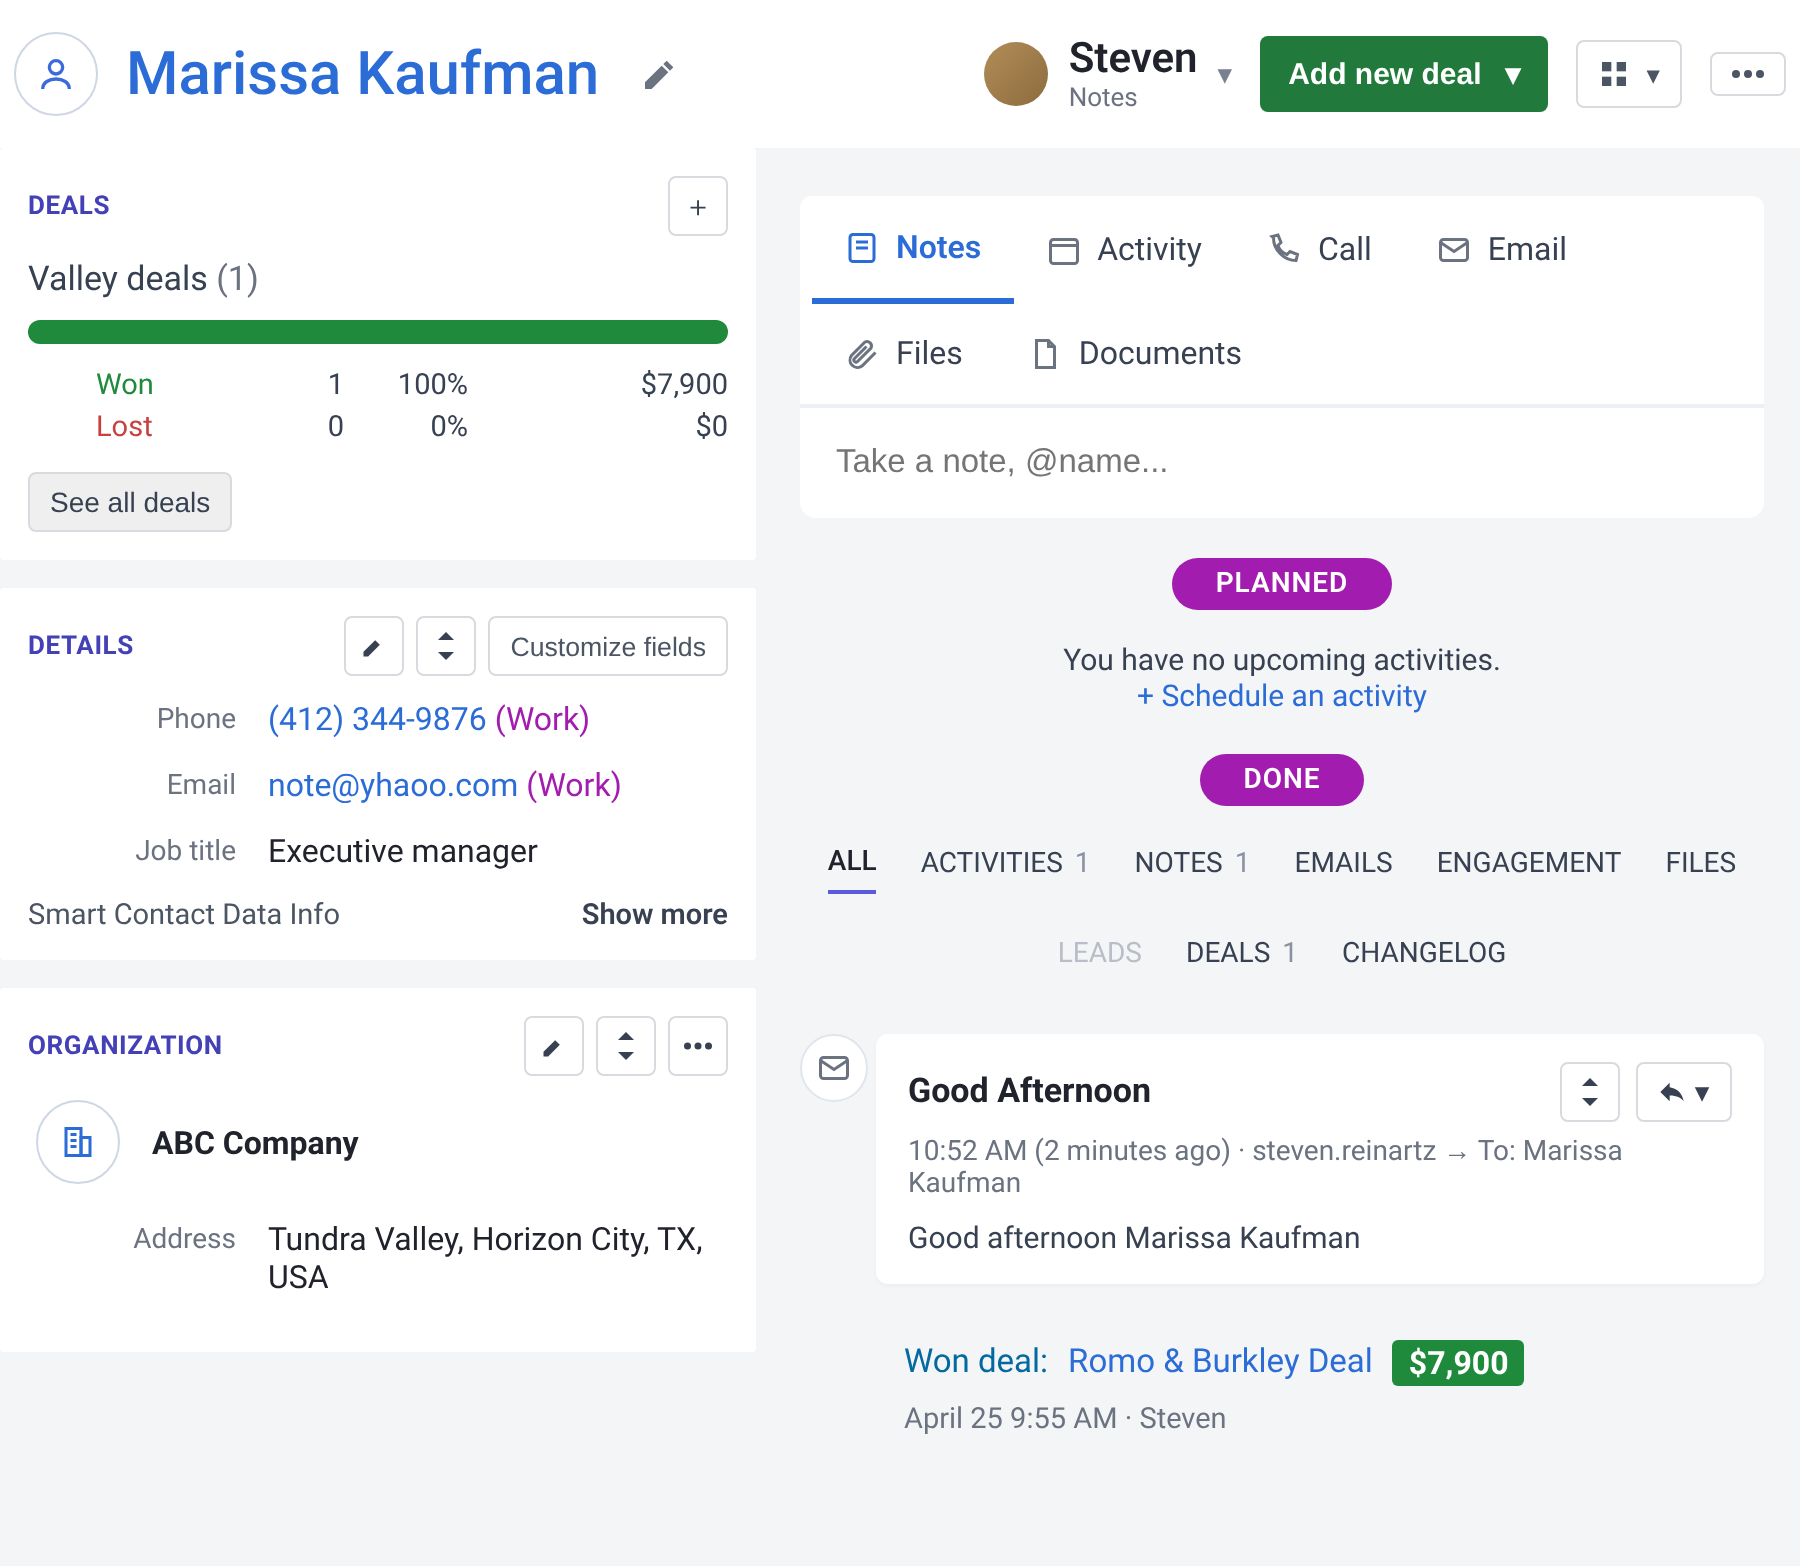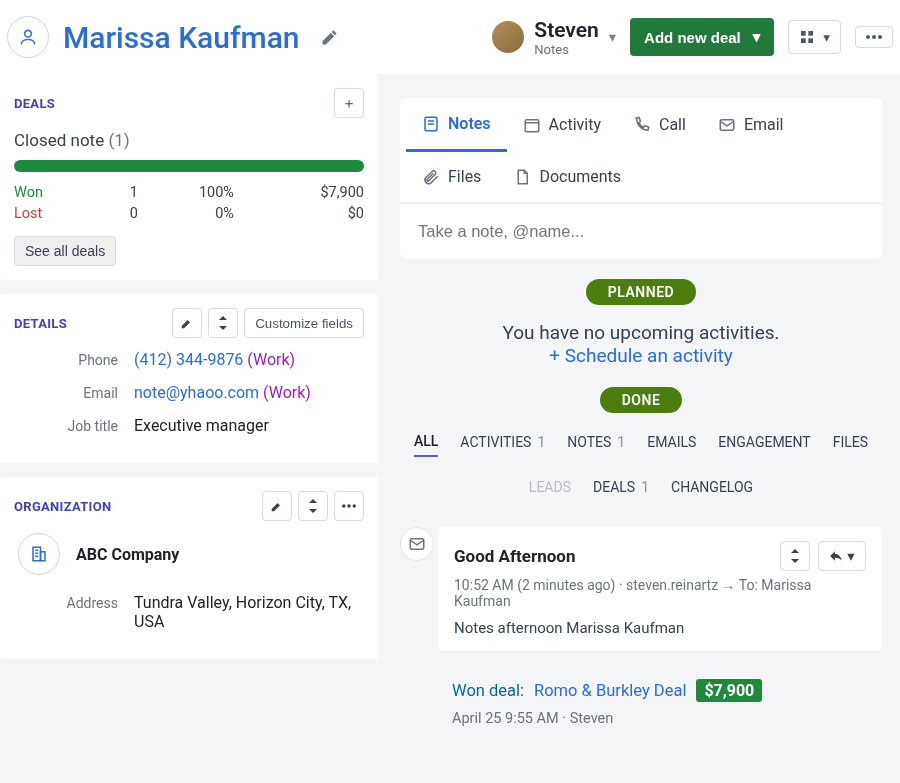--- a/index.html
+++ b/index.html
@@ -82,21 +82,21 @@
     background:#fff;border:1px solid #d7dbe0;border-radius:4px;
     width:30px;height:30px;display:flex;align-items:center;justify-content:center;
     color:#374151;cursor:pointer;
   }
   .closed-line { font-size:17px;color:#374151;margin-bottom:10px;}
   .closed-line .count { color:#6b7280;}
   .bar {
     height:12px;background:#1f8a3b;border-radius:6px;margin-bottom:12px;
   }
   .stats-row {
-    display:flex;font-size:14.5px;color:#374151;margin-bottom:4px;
+    display:flex;font-size:14.5px;color:#374151;margin-bottom:4px;margin-left:34px;
   }
   .stats-row .lbl{width:62px;}
   .stats-row.won .lbl{color:#1f8a3b;}
   .stats-row.lost .lbl{color:#c94040;}
   .stats-row .c1{width:62px;text-align:right;}
   .stats-row .c2{flex:1;text-align:right;padding-right:40px;}
   .stats-row .c3{width:90px;text-align:right;}
   .see-all {
     display:inline-block;border:1px solid #d7dbe0;border-radius:4px;
     padding:6px 10px;font-size:14px;color:#374151;cursor:pointer;margin-top:10px;
@@ -138,27 +138,27 @@
   .tab .ic{color:#6b7280;}
   .tab.active .ic{color:#2b6cd6;}
   .note-input{
     background:#fff;padding:18px 18px;border-radius:0 0 8px 8px;
     border-top:1px solid #eceff3;
   }
   .note-input input{
     border:none;font-size:16.5px;color:#6b7280;width:100%;outline:none;
   }
   .pill{
-    background:#4d7c0f;color:#fff;border-radius:16px;
+    background:#a21caf;color:#fff;border-radius:16px;
     padding:5px 22px;font-size:14px;font-weight:600;letter-spacing:.5px;
     display:inline-block;
   }
   .center{display:flex;justify-content:center;margin-top:20px;}
   .planned-msg{
-    text-align:center;margin-top:16px;font-size:19px;color:#374151;
+    text-align:center;margin-top:16px;font-size:15px;color:#374151;
   }
   .schedule-link{color:#2b6cd6;cursor:pointer;}
   .filters{
     display:flex;flex-wrap:wrap;justify-content:center;gap:22px;
     margin-top:20px;font-size:14px;color:#374151;
   }
   .filter{cursor:pointer;display:flex;align-items:center;gap:6px;padding-bottom:6px;}
   .filter.active{color:#21232c;border-bottom:2px solid #5b5be0;font-weight:500;}
   .filter .cnt{color:#8a90a0;}
   .timeline{
@@ -237,21 +237,21 @@
 
 <div class="main">
   <div class="left-col">
 
     <div class="card">
       <div class="card-head">
         <div class="card-title">DEALS</div>
         <div class="icon-btn">＋</div>
       </div>
       <div class="closed-line">
-        <span>Closed note</span>
+        <span>Valley deals</span>
         <span class="count">(1)</span>
       </div>
       <div class="bar"></div>
       <div class="stats-row won">
         <span class="lbl">Won</span>
         <span class="c1">1</span>
         <span class="c2">100%</span>
         <span class="c3">$7,900</span>
       </div>
       <div class="stats-row lost">
@@ -290,20 +290,24 @@
       <div class="details-row">
         <div class="dlbl">Email</div>
         <div class="dval">
           <span class="link">note@yhaoo.com</span>
           <span class="muted">(Work)</span>
         </div>
       </div>
       <div class="details-row">
         <div class="dlbl">Job title</div>
         <div class="dval">Executive manager</div>
+      </div>
+      <div class="smart-row">
+        <span>Smart Contact Data Info</span>
+        <span class="show-more">Show more</span>
       </div>
     </div>
 
     <div class="card">
       <div class="card-head">
         <div class="card-title">ORGANIZATION</div>
         <div style="display:flex;gap:6px;">
           <div class="icon-btn">
             <svg width="14" height="14" viewBox="0 0 24 24" fill="currentColor">
                 <path d="M3 17l10-10 4 4L7 21H3v-4z"></path>
@@ -453,21 +457,21 @@
             </div>
             <div class="icon-btn" style="width:48px;">
               <svg width="14" height="14" viewBox="0 0 24 24" fill="currentColor">
                   <path d="M10 4L2 12l8 8v-5c6 0 10 2 12 5-1-6-5-11-12-12V4z"></path>
                 </svg>
               <span style="margin-left:4px;">▾</span>
             </div>
           </div>
         </div>
         <div class="tl-meta">10:52 AM (2 minutes ago) · steven.reinartz → To: Marissa Kaufman</div>
-        <div class="tl-body">Notes afternoon Marissa Kaufman</div>
+        <div class="tl-body">Good afternoon Marissa Kaufman</div>
       </div>
     </div>
 
     <div class="deal-line">
       <span class="won">Won deal:</span>
       <span class="nm">Romo &amp; Burkley Deal</span>
       <span class="deal-amt">$7,900</span>
     </div>
     <div class="deal-sub">April 25 9:55 AM   ·   Steven</div>
 

